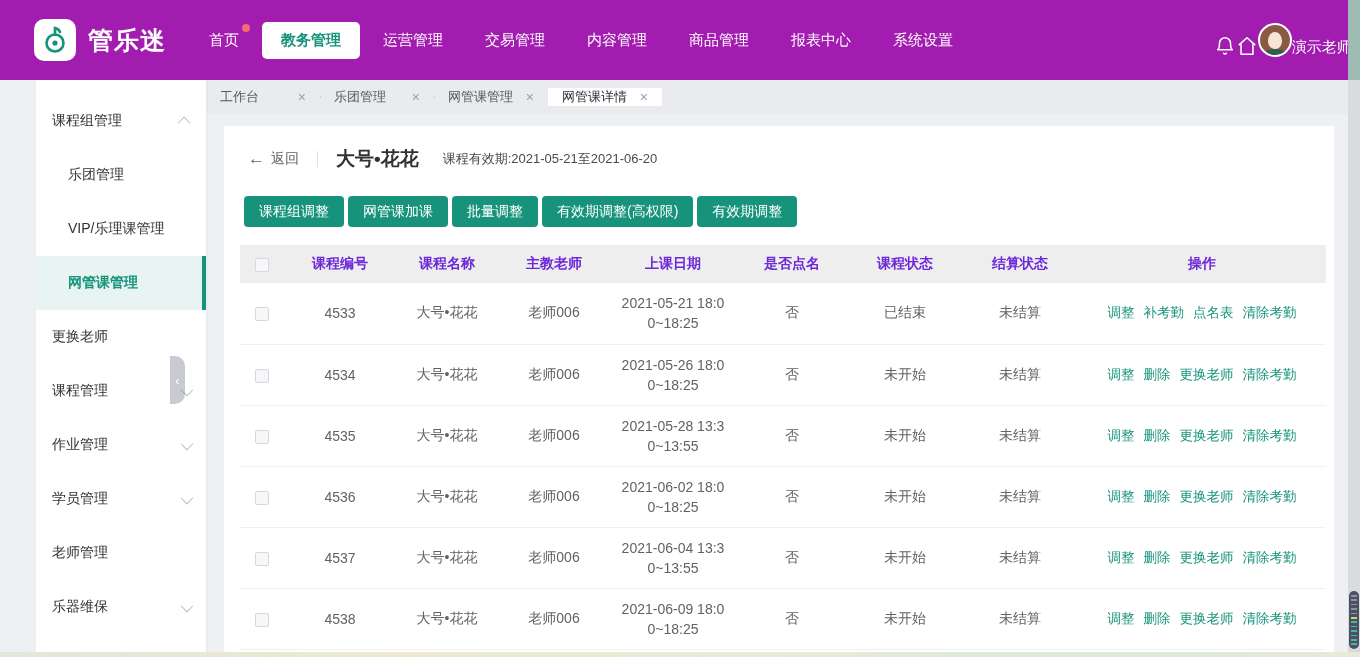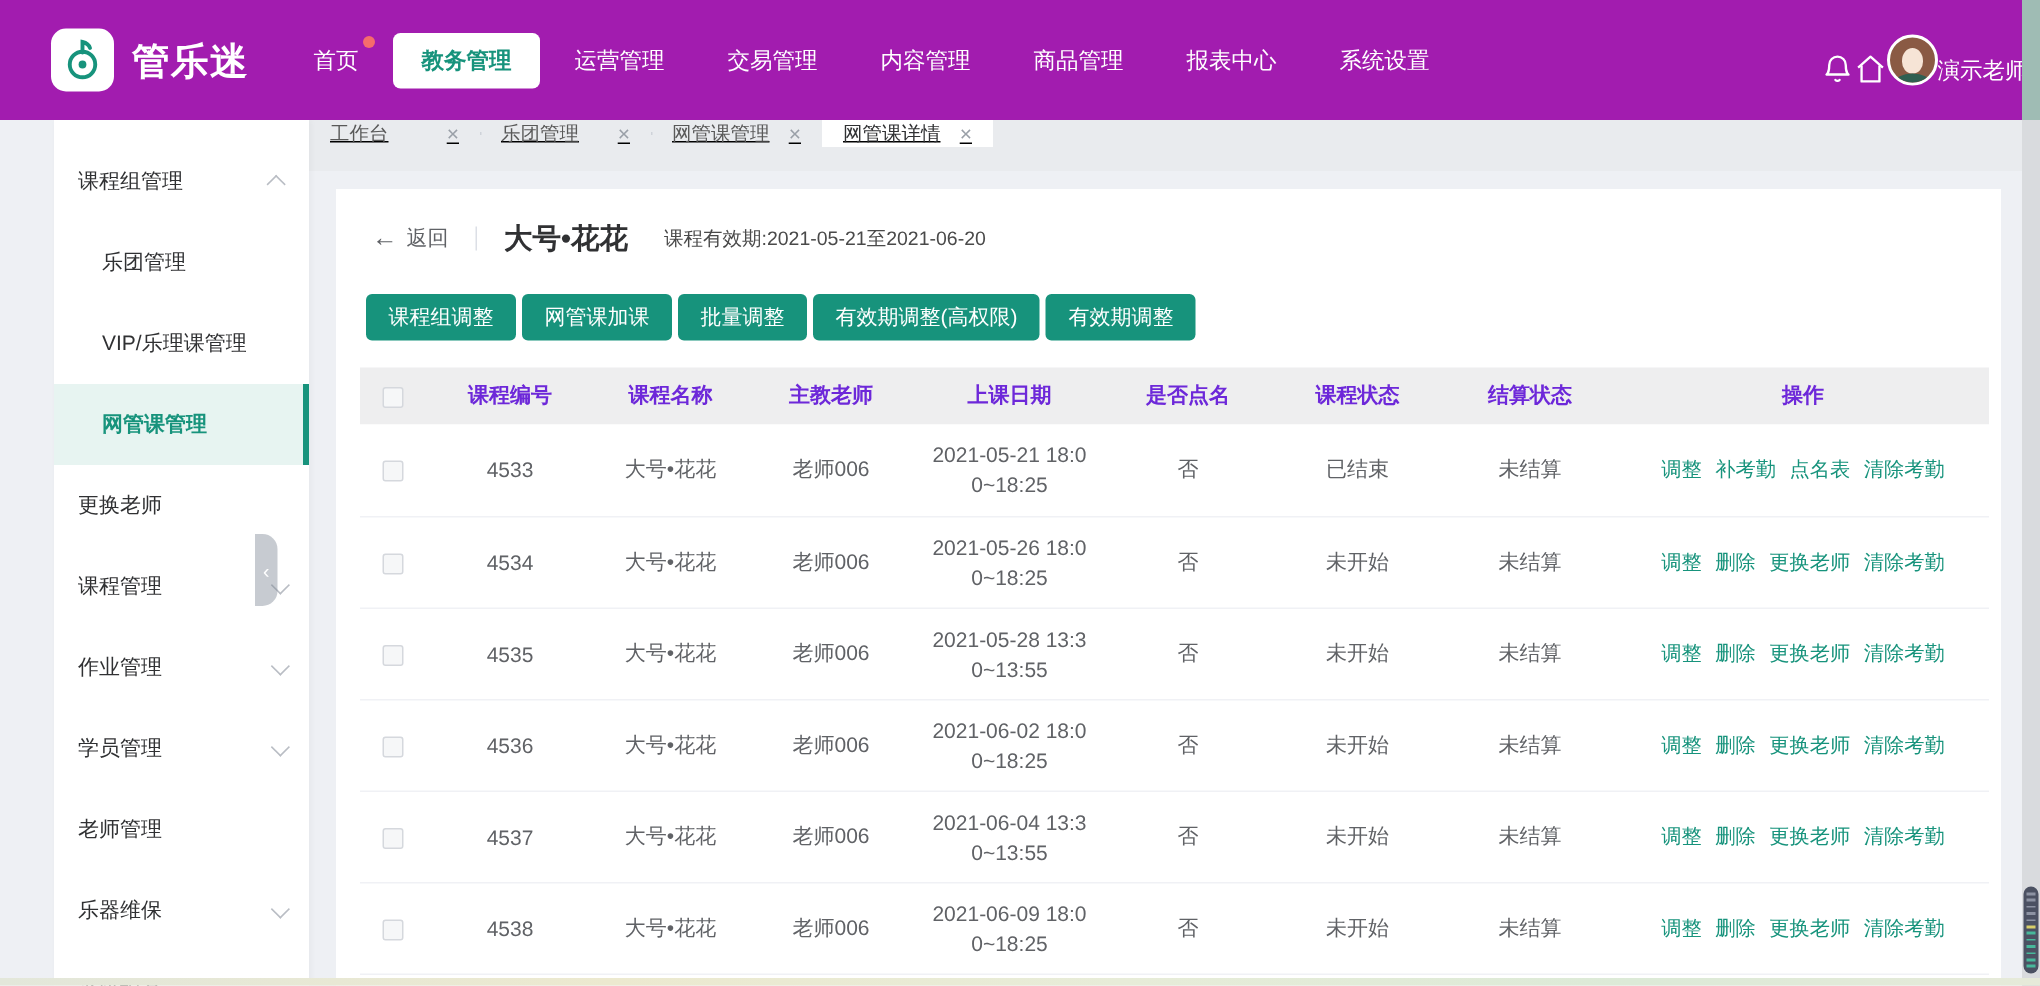--- a/index.html
+++ b/index.html
@@ -31,21 +31,21 @@
   .side-item.sub { padding-left:32px; }
   .side-item.active { background:#e7f4f1; color:#17937c; font-weight:bold; }
   .side-item.active::after { content:""; position:absolute; right:0; top:0; width:4px; height:100%; background:#17937c; }
   .chev { width:9px; height:9px; border-right:1.5px solid #b9bdc4; border-bottom:1.5px solid #b9bdc4; flex:0 0 auto; }
   .chev.down { transform:rotate(45deg) translateY(-2px); }
   .chev.up { transform:rotate(-135deg) translateY(-2px); }
   .collapse-handle { position:absolute; left:170px; top:276px; width:15px; height:48px; background:rgba(130,140,152,.45); border-radius:0 10px 10px 0; color:#fff; display:flex; align-items:center; justify-content:center; font-size:13px; z-index:3; cursor:pointer; }
 
   
   .main { flex:1 1 auto; display:flex; flex-direction:column; background:#eef0f4; min-width:0; }
-  .tabstrip { height:34px; background:#e9ebee; display:flex; align-items:flex-start; flex:0 0 auto;text-decoration:underline; }
+  .tabstrip { height:34px; background:#e9ebee; display:flex; align-items:center; flex:0 0 auto; }
   .tab { width:114px; display:flex; align-items:center; justify-content:space-between; padding:0 14px; font-size:13px; color:#595959; position:relative; cursor:pointer; }
   .tab:not(:first-child):not(.active)::before { content:""; position:absolute; left:0; top:8px; bottom:8px; width:1px; background:#cfd3d9; }
   .tab.active { background:#fff; color:#303133; }
   .tab-close { color:#9aa0a8; font-size:14px; line-height:1; cursor:pointer; }
 
   .content { flex:1 1 auto; padding:12px 26px 0 18px; overflow:hidden; }
   .card { background:#fff; height:560px; padding:20px 16px 0 16px; }
 
   .back-row { display:flex; align-items:center; gap:10px; padding-left:8px; }
   .back-link { display:flex; align-items:center; gap:6px; color:#606266; font-size:14px; cursor:pointer; }

